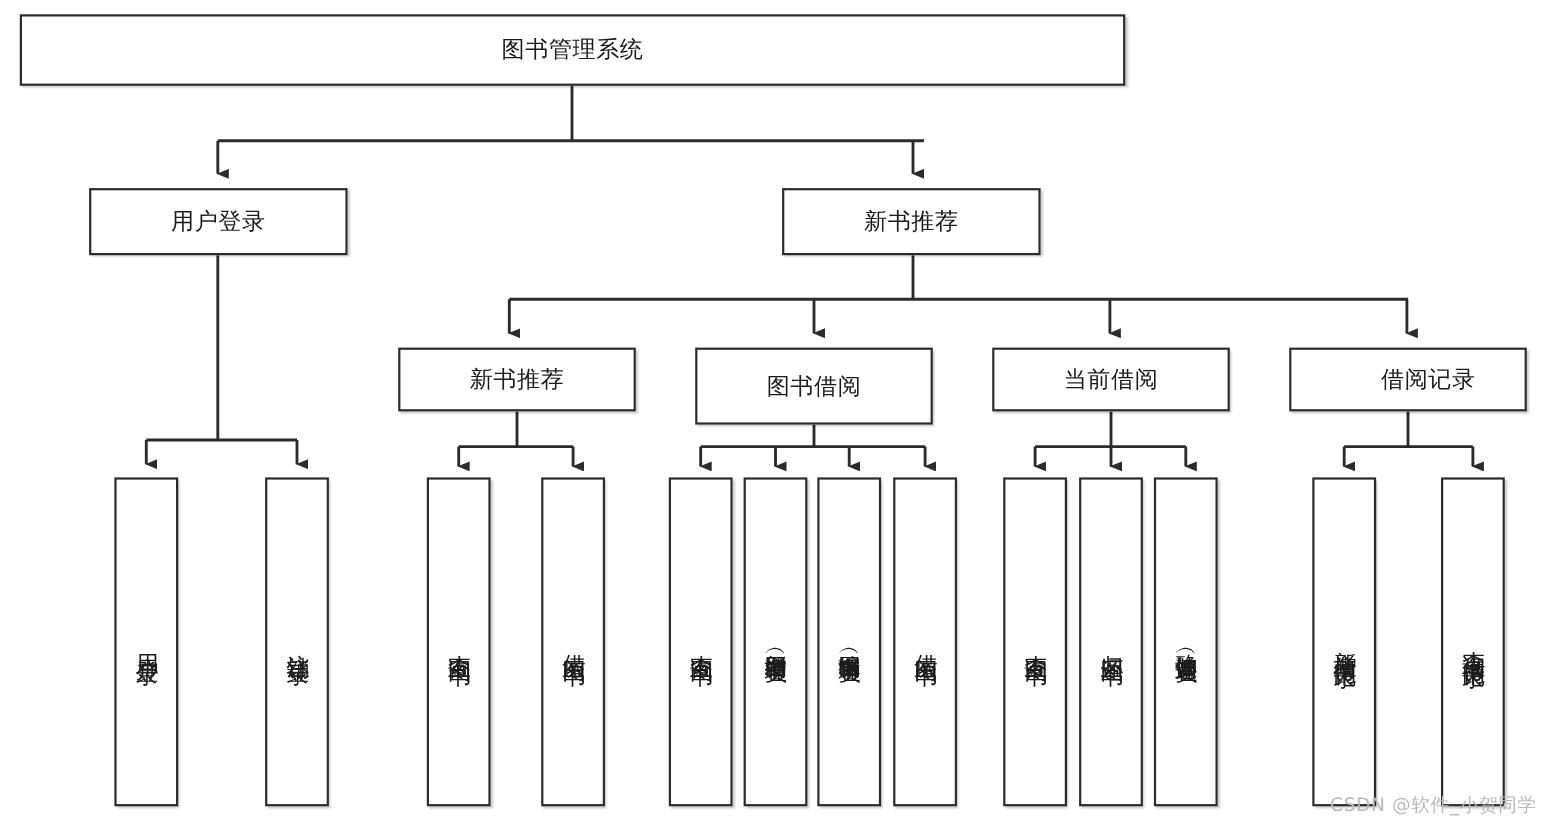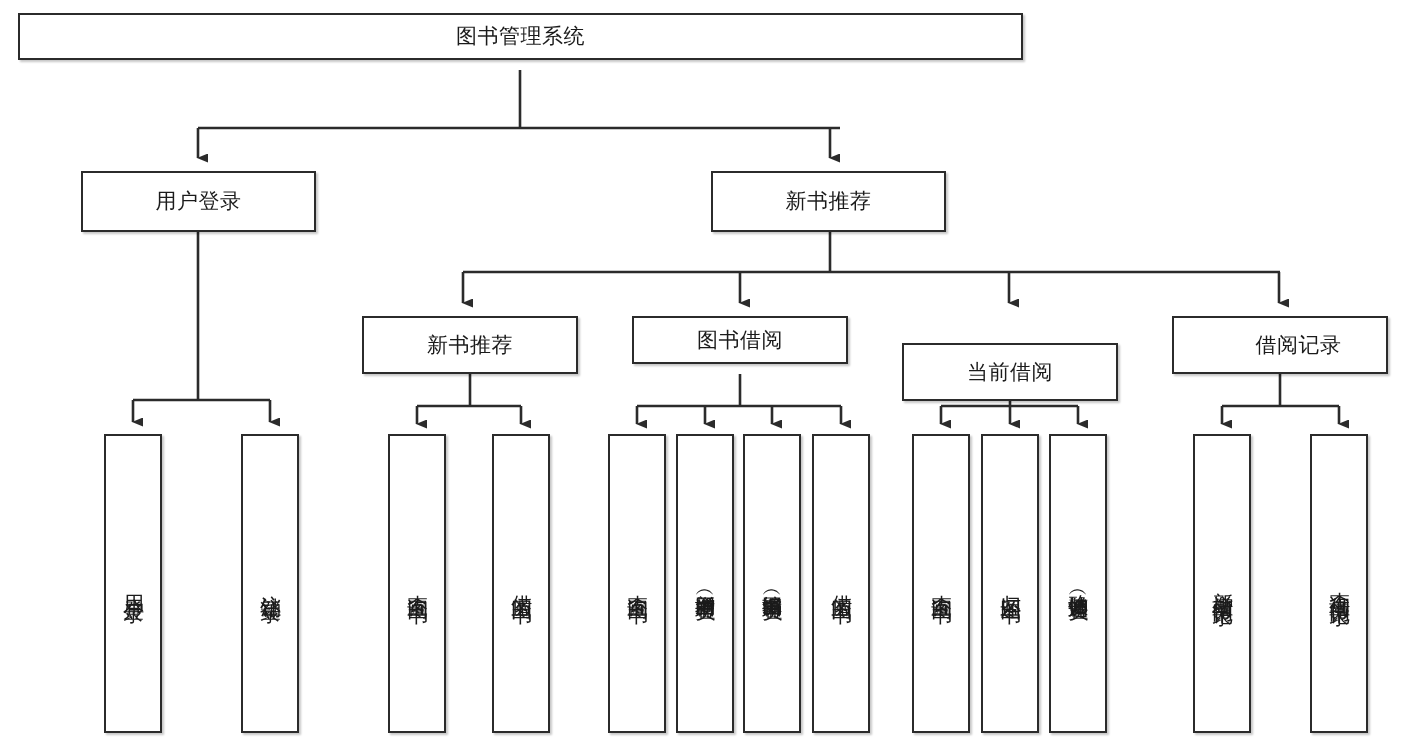--- a/index.html
+++ b/index.html
@@ -118,38 +118,38 @@
       <path d="M1010,406 L1010,424" marker-end="url(#arrow)"></path>
       <path d="M1078,406 L1078,424" marker-end="url(#arrow)"></path>
 
       <path d="M1280,374 L1280,406"></path>
       <path d="M1222,406 L1339,406"></path>
       <path d="M1222,406 L1222,424" marker-end="url(#arrow)"></path>
       <path d="M1339,406 L1339,424" marker-end="url(#arrow)"></path>
     </g>
   </svg>
 
-  <div class="node" style="left:18px;top:13px;width:1005px;height:47px;">
+  <div class="node" style="left:18px;top:13px;width:1005px;height:65px;">
     <span class="label">图书管理系统</span>
   </div>
 
   <div class="node" style="left:81px;top:171px;width:235px;height:61px;">
     <span class="label">用户登录</span>
   </div>
   <div class="node" style="left:711px;top:171px;width:235px;height:61px;">
     <span class="label">新书推荐</span>
   </div>
 
   <div class="node" style="left:362px;top:316px;width:216px;height:58px;">
     <span class="label">新书推荐</span>
   </div>
-  <div class="node" style="left:632px;top:316px;width:216px;height:48px;">
+  <div class="node" style="left:632px;top:316px;width:216px;height:70px;">
     <span class="label">图书借阅</span>
   </div>
-  <div class="node" style="left:902px;top:316px;width:216px;height:58px;margin-top:27px;">
+  <div class="node" style="left:902px;top:316px;width:216px;height:58px;">
     <span class="label">当前借阅</span>
   </div>
   <div class="node" style="left:1172px;top:316px;width:216px;height:58px;padding-left:37px;">
     <span class="label">借阅记录</span>
   </div>
 
   <div class="node leaf" style="left:104px;top:434px;width:58px;height:299px;">
     <span class="label">用户登录</span>
   </div>
   <div class="node leaf" style="left:241px;top:434px;width:58px;height:299px;">
@@ -186,14 +186,15 @@
     <span class="label">确认归还（管理员）</span>
   </div>
 
   <div class="node leaf" style="left:1193px;top:434px;width:58px;height:299px;">
     <span class="label">新增借阅记录</span>
   </div>
   <div class="node leaf" style="left:1310px;top:434px;width:58px;height:299px;">
     <span class="label">查询借阅记录</span>
   </div>
 
+  <div id="watermark">CSDN @软件_小贺同学</div>
 
 </div>
 
 </body></html>

